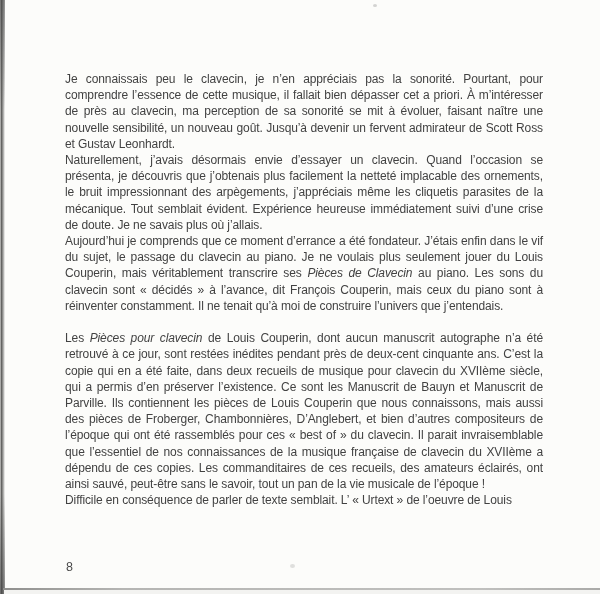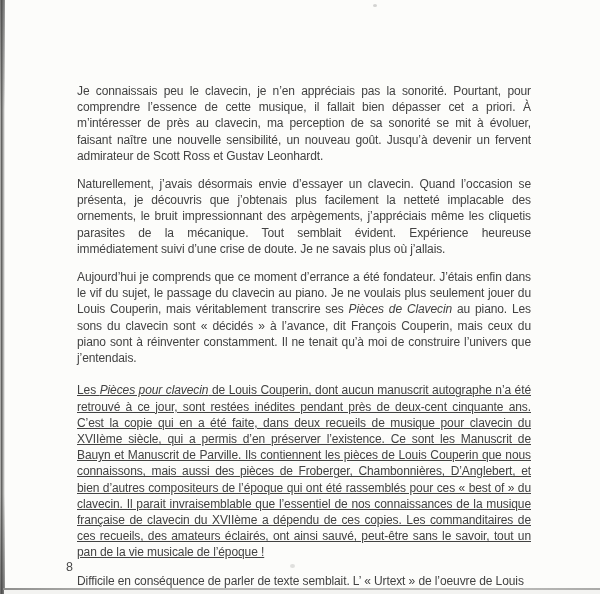--- a/index.html
+++ b/index.html
@@ -66,26 +66,25 @@
     width: 478px;
     color: #424242;
     font-size: 12px;
     line-height: 16.2px;
     letter-spacing: -0.1px;
     text-align: justify;
     -webkit-hyphens: none;
     hyphens: none;
   }
   .text-block p {
-    margin: 12px;
+    margin: 0;
     padding: 0;
   }
   .text-block p.gap {
     margin-top: 16.2px;
-    text-decoration: underline;
   }
   .text-block em {
     font-style: italic;
   }
   .page-number {
     position: absolute;
     left: 66px;
     top: 560px;
     font-size: 12.5px;
     color: #4a4a4a;

